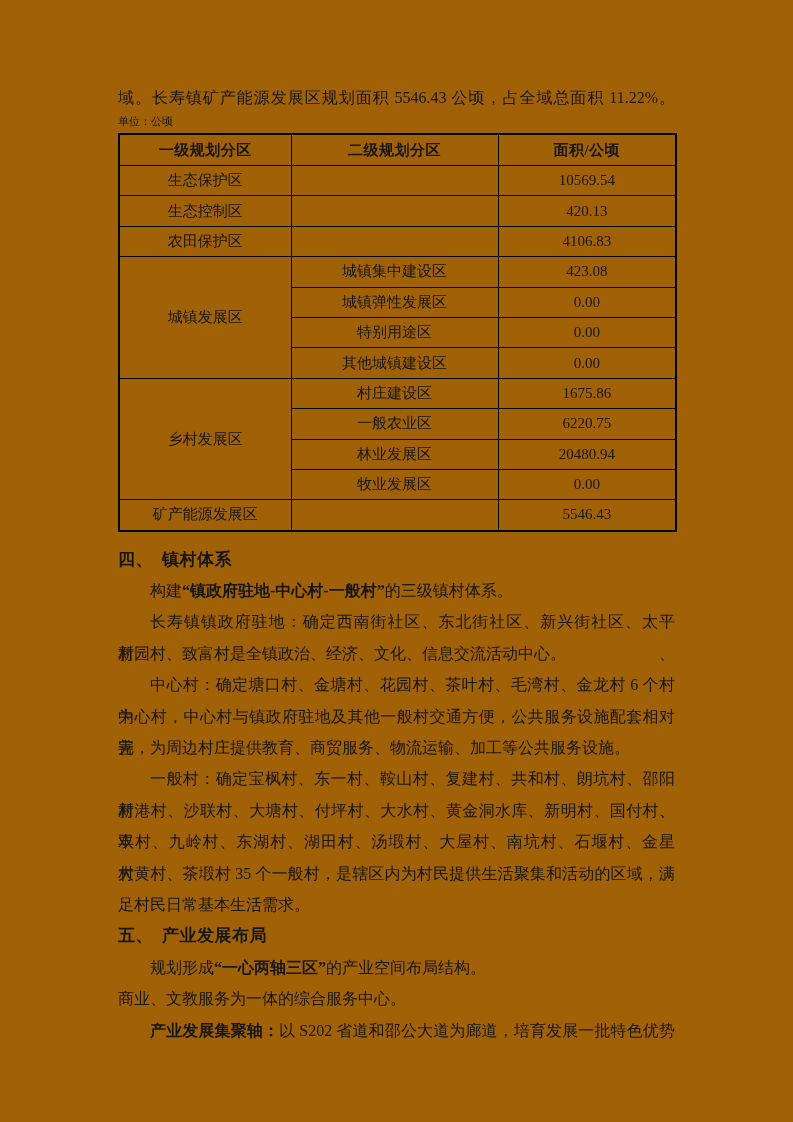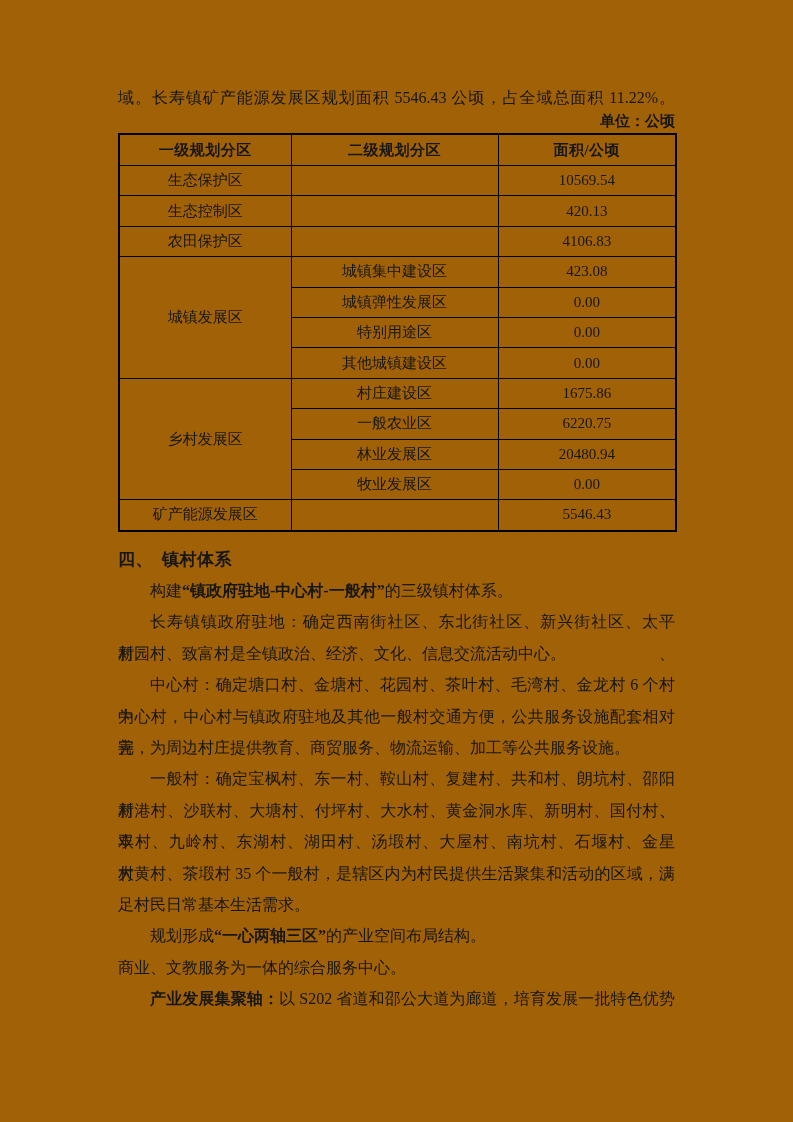--- a/index.html
+++ b/index.html
@@ -34,24 +34,24 @@
   .table-caption {
     margin-top: 19px;
     font-size: 17px;
     line-height: 18px;
     font-weight: bold;
     text-align: center;
     letter-spacing: 1px;
   }
   .unit-note {
     margin-top: 6px;
-    font-size: 15px;
+    font-size: 11px;
     line-height: 16px;
-    font-weight: bold;
-    text-align: right;
+    font-weight: normal;
+    text-align: left;
   }
   table.ptable {
     margin-top: 4px;
     width: 557px;
     border-collapse: collapse;
     table-layout: fixed;
     border: 2px solid #000;
   }
   table.ptable th, table.ptable td {
     border: 1px solid #000;
@@ -185,19 +185,20 @@
         <div class="bline just indent"><span class="nseg">长寿镇镇政府驻地：确定西南街社区、东北街社区、新兴街社区、太平村、</span></div>
         <div class="bline"><span class="nseg">新园村、致富村是全镇政治、经济、文化、信息交流活动中心。</span></div>
         <div class="bline just indent"><span class="nseg">中心村：确定塘口村、金塘村、花园村、茶叶村、毛湾村、金龙村 6 个村为</span></div>
         <div class="bline just"><span class="nseg">中心村，中心村与镇政府驻地及其他一般村交通方便，公共服务设施配套相对完</span></div>
         <div class="bline"><span class="nseg">善，为周边村庄提供教育、商贸服务、物流运输、加工等公共服务设施。</span></div>
         <div class="bline just indent"><span class="nseg">一般村：确定宝枫村、东一村、鞍山村、复建村、共和村、朗坑村、邵阳村、</span></div>
         <div class="bline just"><span class="nseg">新港村、沙联村、大塘村、付坪村、大水村、黄金洞水库、新明村、国付村、双</span></div>
         <div class="bline just"><span class="nseg">丰村、九岭村、东湖村、湖田村、汤塅村、大屋村、南坑村、石堰村、金星村、</span></div>
         <div class="bline just"><span class="nseg">大黄村、茶塅村 35 个一般村，是辖区内为村民提供生活聚集和活动的区域，满</span></div>
         <div class="bline"><span class="nseg">足村民日常基本生活需求。</span></div>
+        <div class="heading"><span class="h-num">五、</span><span>产业发展布局</span></div>
         <div class="bline indent"><span class="nseg">规划形成</span><span class="bseg">“一心两轴三区”</span><span class="nseg">的产业空间布局结构。</span></div>
         <div class="bline"><span class="nseg">商业、文教服务为一体的综合服务中心。</span></div>
         <div class="bline just indent"><span class="bseg">产业发展集聚轴：</span><span class="nseg">以 S202 省道和邵公大道为廊道，培育发展一批特色优势</span></div>
       </div>
 
   </div>
 </div>
 
 </body></html>

